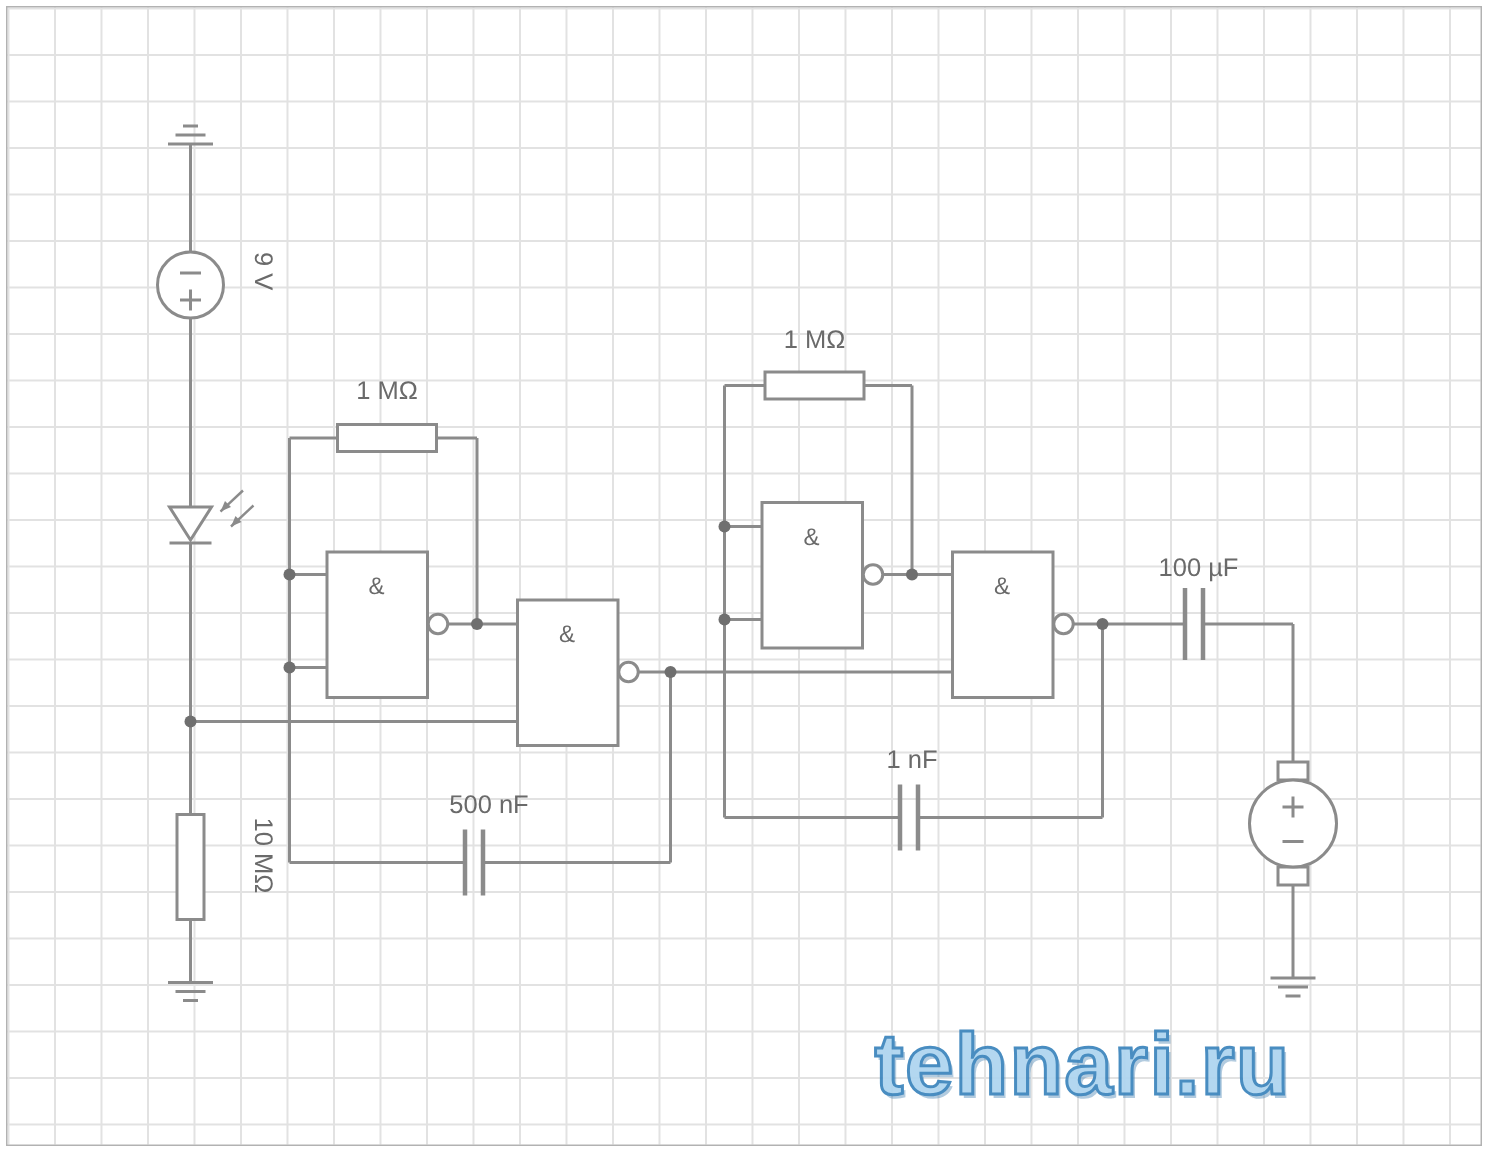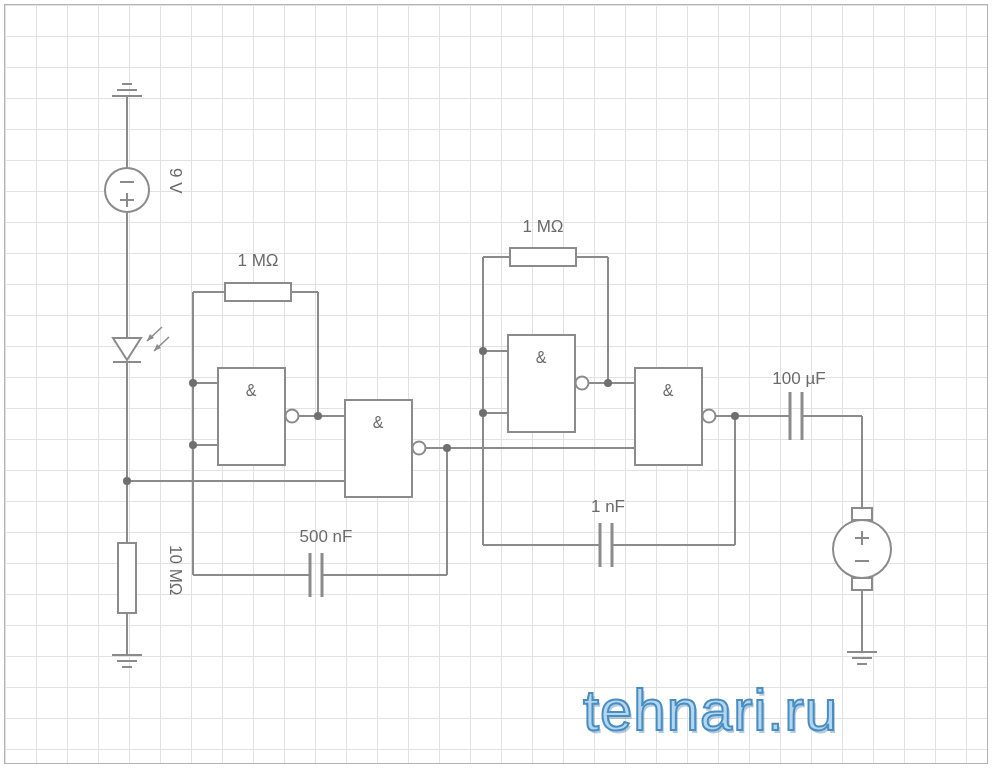--- a/index.html
+++ b/index.html
@@ -20,21 +20,21 @@
   .lbl {
     fill:#6a6a6a; font-size:17px;
     font-family:"Liberation Sans", sans-serif;
   }
   .gate-lbl {
     fill:#6a6a6a; font-size:16px;
     font-family:"Liberation Sans", sans-serif;
   }
   .watermark {
     position:absolute; left:583px; top:676px;
-    font-size:58px; font-weight:normal; letter-spacing:1px;
+    font-size:58px; font-weight:bold; letter-spacing:1px;
     color:#aed5ef;
     -webkit-text-stroke:2px #3c85bd;
     text-shadow:2px 3px 0 rgba(70,130,180,0.45);
     opacity:0.93;
     font-family:"Liberation Sans", sans-serif;
     white-space:nowrap;
   }
 </style>
 </head>
 <body>

